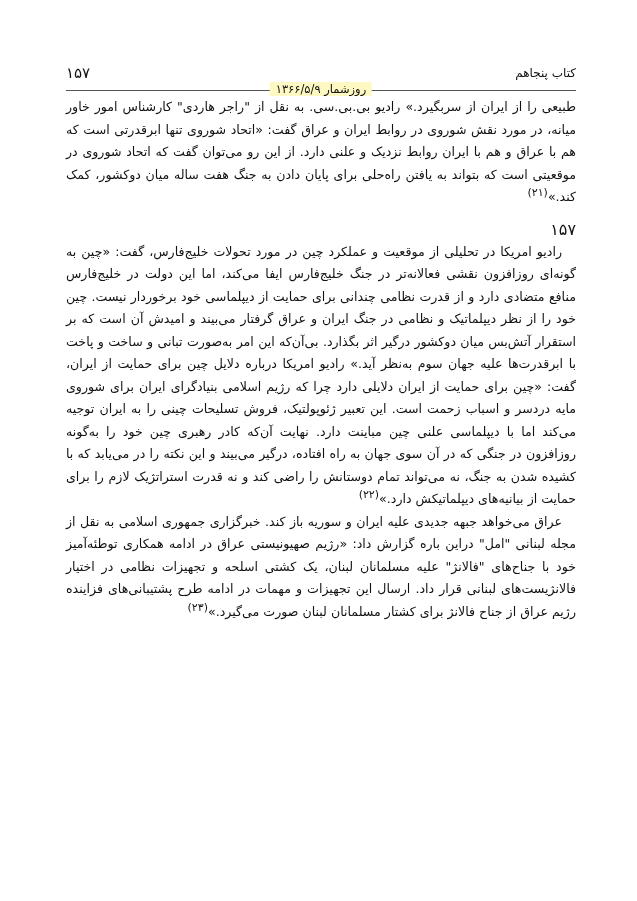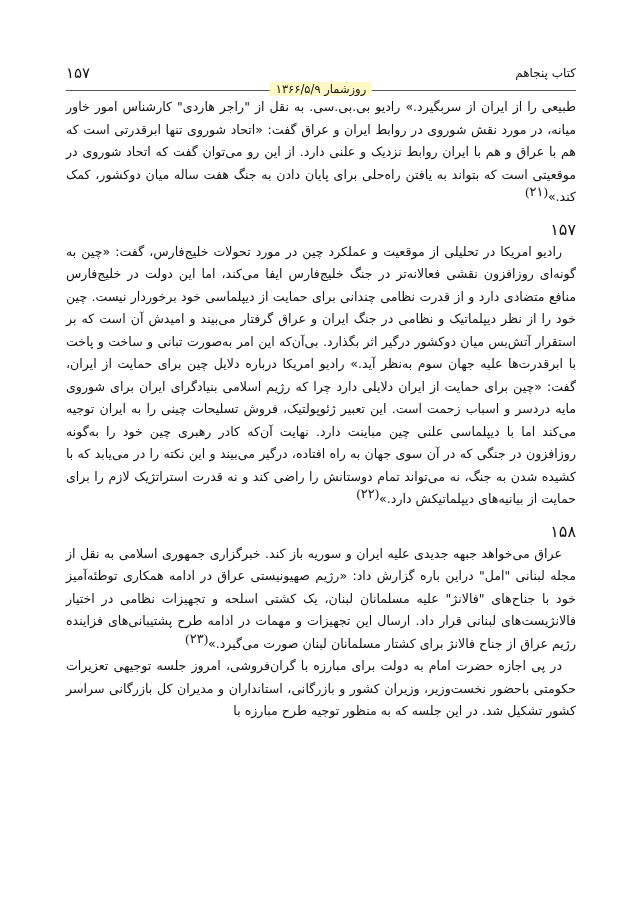--- a/index.html
+++ b/index.html
@@ -8,35 +8,33 @@
   .page { position: absolute; left: 66px; top: 66px; width: 510px; direction: rtl; }
   .header { position: relative; height: 30px; }
   .header .book { position: absolute; right: 0; top: 0; font-size: 12px; margin-left: 14px; }
   .header .pnum { position: absolute; left: 0; top: -2px; font-size: 15px; direction: rtl; }
   .header .rule { position: absolute; left: 0; right: 0; top: 24px; border-top: 1px solid #555; }
   .header .date { position: absolute; left: 50%; transform: translateX(-50%); top: 16px;
                   background: #fef9c3; padding: 0 6px; font-size: 11.5px; white-space: nowrap; }
   .para { font-size: 12.6px; line-height: 22.5px; text-align: justify; text-align-last: right; margin: 0; }
   .para.indent { text-indent: 14px; }
   .sec-num { font-size: 16px; text-align: right; margin-top: 10px; line-height: 22px; }
-  sup { font-size: 13px; vertical-align: super; line-height: 0; font-family: Liberation Serif, serif; }
+  sup { font-size: 11px; vertical-align: super; line-height: 0; }
 </style>
 </head>
 <body>
 
 <div class="page">
   <div class="header">
     <span class="book">کتاب پنجاهم</span>
     <span class="pnum">۱۵۷</span>
     <div class="rule"></div>
     <span class="date">روزشمار ۱۳۶۶/۵/۹</span>
   </div>
 
   <p class="para"><span>طبیعی را از ایران از سربگیرد.» رادیو بی.بی.سی. به نقل از "راجر هاردی" کارشناس امور خاور میانه، در مورد نقش شوروی در روابط ایران و عراق گفت: «اتحاد شوروی تنها ابرقدرتی است که هم با عراق و هم با ایران روابط نزدیک و علنی دارد. از این رو می‌توان گفت که اتحاد شوروی در موقعیتی است که بتواند به یافتن راه‌حلی برای پایان دادن به جنگ هفت ساله میان دوکشور، کمک کند.»</span><sup>(۲۱)</sup></p>
 
   <div class="sec-num">۱۵۷</div>
   <p class="para indent"><span>رادیو امریکا در تحلیلی از موقعیت و عملکرد چین در مورد تحولات خلیج‌فارس، گفت: «چین به گونه‌ای روزافزون نقشی فعالانه‌تر در جنگ خلیج‌فارس ایفا می‌کند، اما این دولت در خلیج‌فارس منافع متضادی دارد و از قدرت نظامی چندانی برای حمایت از دیپلماسی خود برخوردار نیست. چین خود را از نظر دیپلماتیک و نظامی در جنگ ایران و عراق گرفتار می‌بیند و امیدش آن است که بر استقرار آتش‌بس میان دوکشور درگیر اثر بگذارد. بی‌آن‌که این امر به‌صورت تبانی و ساخت و پاخت با ابرقدرت‌ها علیه جهان سوم به‌نظر آید.» رادیو امریکا درباره دلایل چین برای حمایت از ایران، گفت: «چین برای حمایت از ایران دلایلی دارد چرا که رژیم اسلامی بنیادگرای ایران برای شوروی مایه دردسر و اسباب زحمت است. این تعبیر ژئوپولتیک، فروش تسلیحات چینی را به ایران توجیه می‌کند اما با دیپلماسی علنی چین مباینت دارد. نهایت آن‌که کادر رهبری چین خود را به‌گونه روزافزون در جنگی که در آن سوی جهان به راه افتاده، درگیر می‌بیند و این نکته را در می‌یابد که با کشیده شدن به جنگ، نه می‌تواند تمام دوستانش را راضی کند و نه قدرت استراتژیک لازم را برای حمایت از بیانیه‌های دیپلماتیکش دارد.»</span><sup>(۲۲)</sup></p>
 
-  <div class="sec-num">۱۵۸</div>
   <p class="para indent"><span>عراق می‌خواهد جبهه جدیدی علیه ایران و سوریه باز کند. خبرگزاری جمهوری اسلامی به نقل از مجله لبنانی "امل" دراین باره گزارش داد: «رژیم صهیونیستی عراق در ادامه همکاری توطئه‌آمیز خود با جناح‌های "فالانژ" علیه مسلمانان لبنان، یک کشتی اسلحه و تجهیزات نظامی در اختیار فالانژیست‌های لبنانی قرار داد. ارسال این تجهیزات و مهمات در ادامه طرح پشتیبانی‌های فزاینده رژیم عراق از جناح فالانژ برای کشتار مسلمانان لبنان صورت می‌گیرد.»</span><sup>(۲۳)</sup></p>
 
-  <p class="para indent"><span>در پی اجازه حضرت امام به دولت برای مبارزه با گران‌فروشی، امروز جلسه توجیهی تعزیرات حکومتی باحضور نخست‌وزیر، وزیران کشور و بازرگانی، استانداران و مدیران کل بازرگانی سراسر کشور تشکیل شد. در این جلسه که به منظور توجیه طرح مبارزه با</span></p>
 </div>
 
 </body></html>

